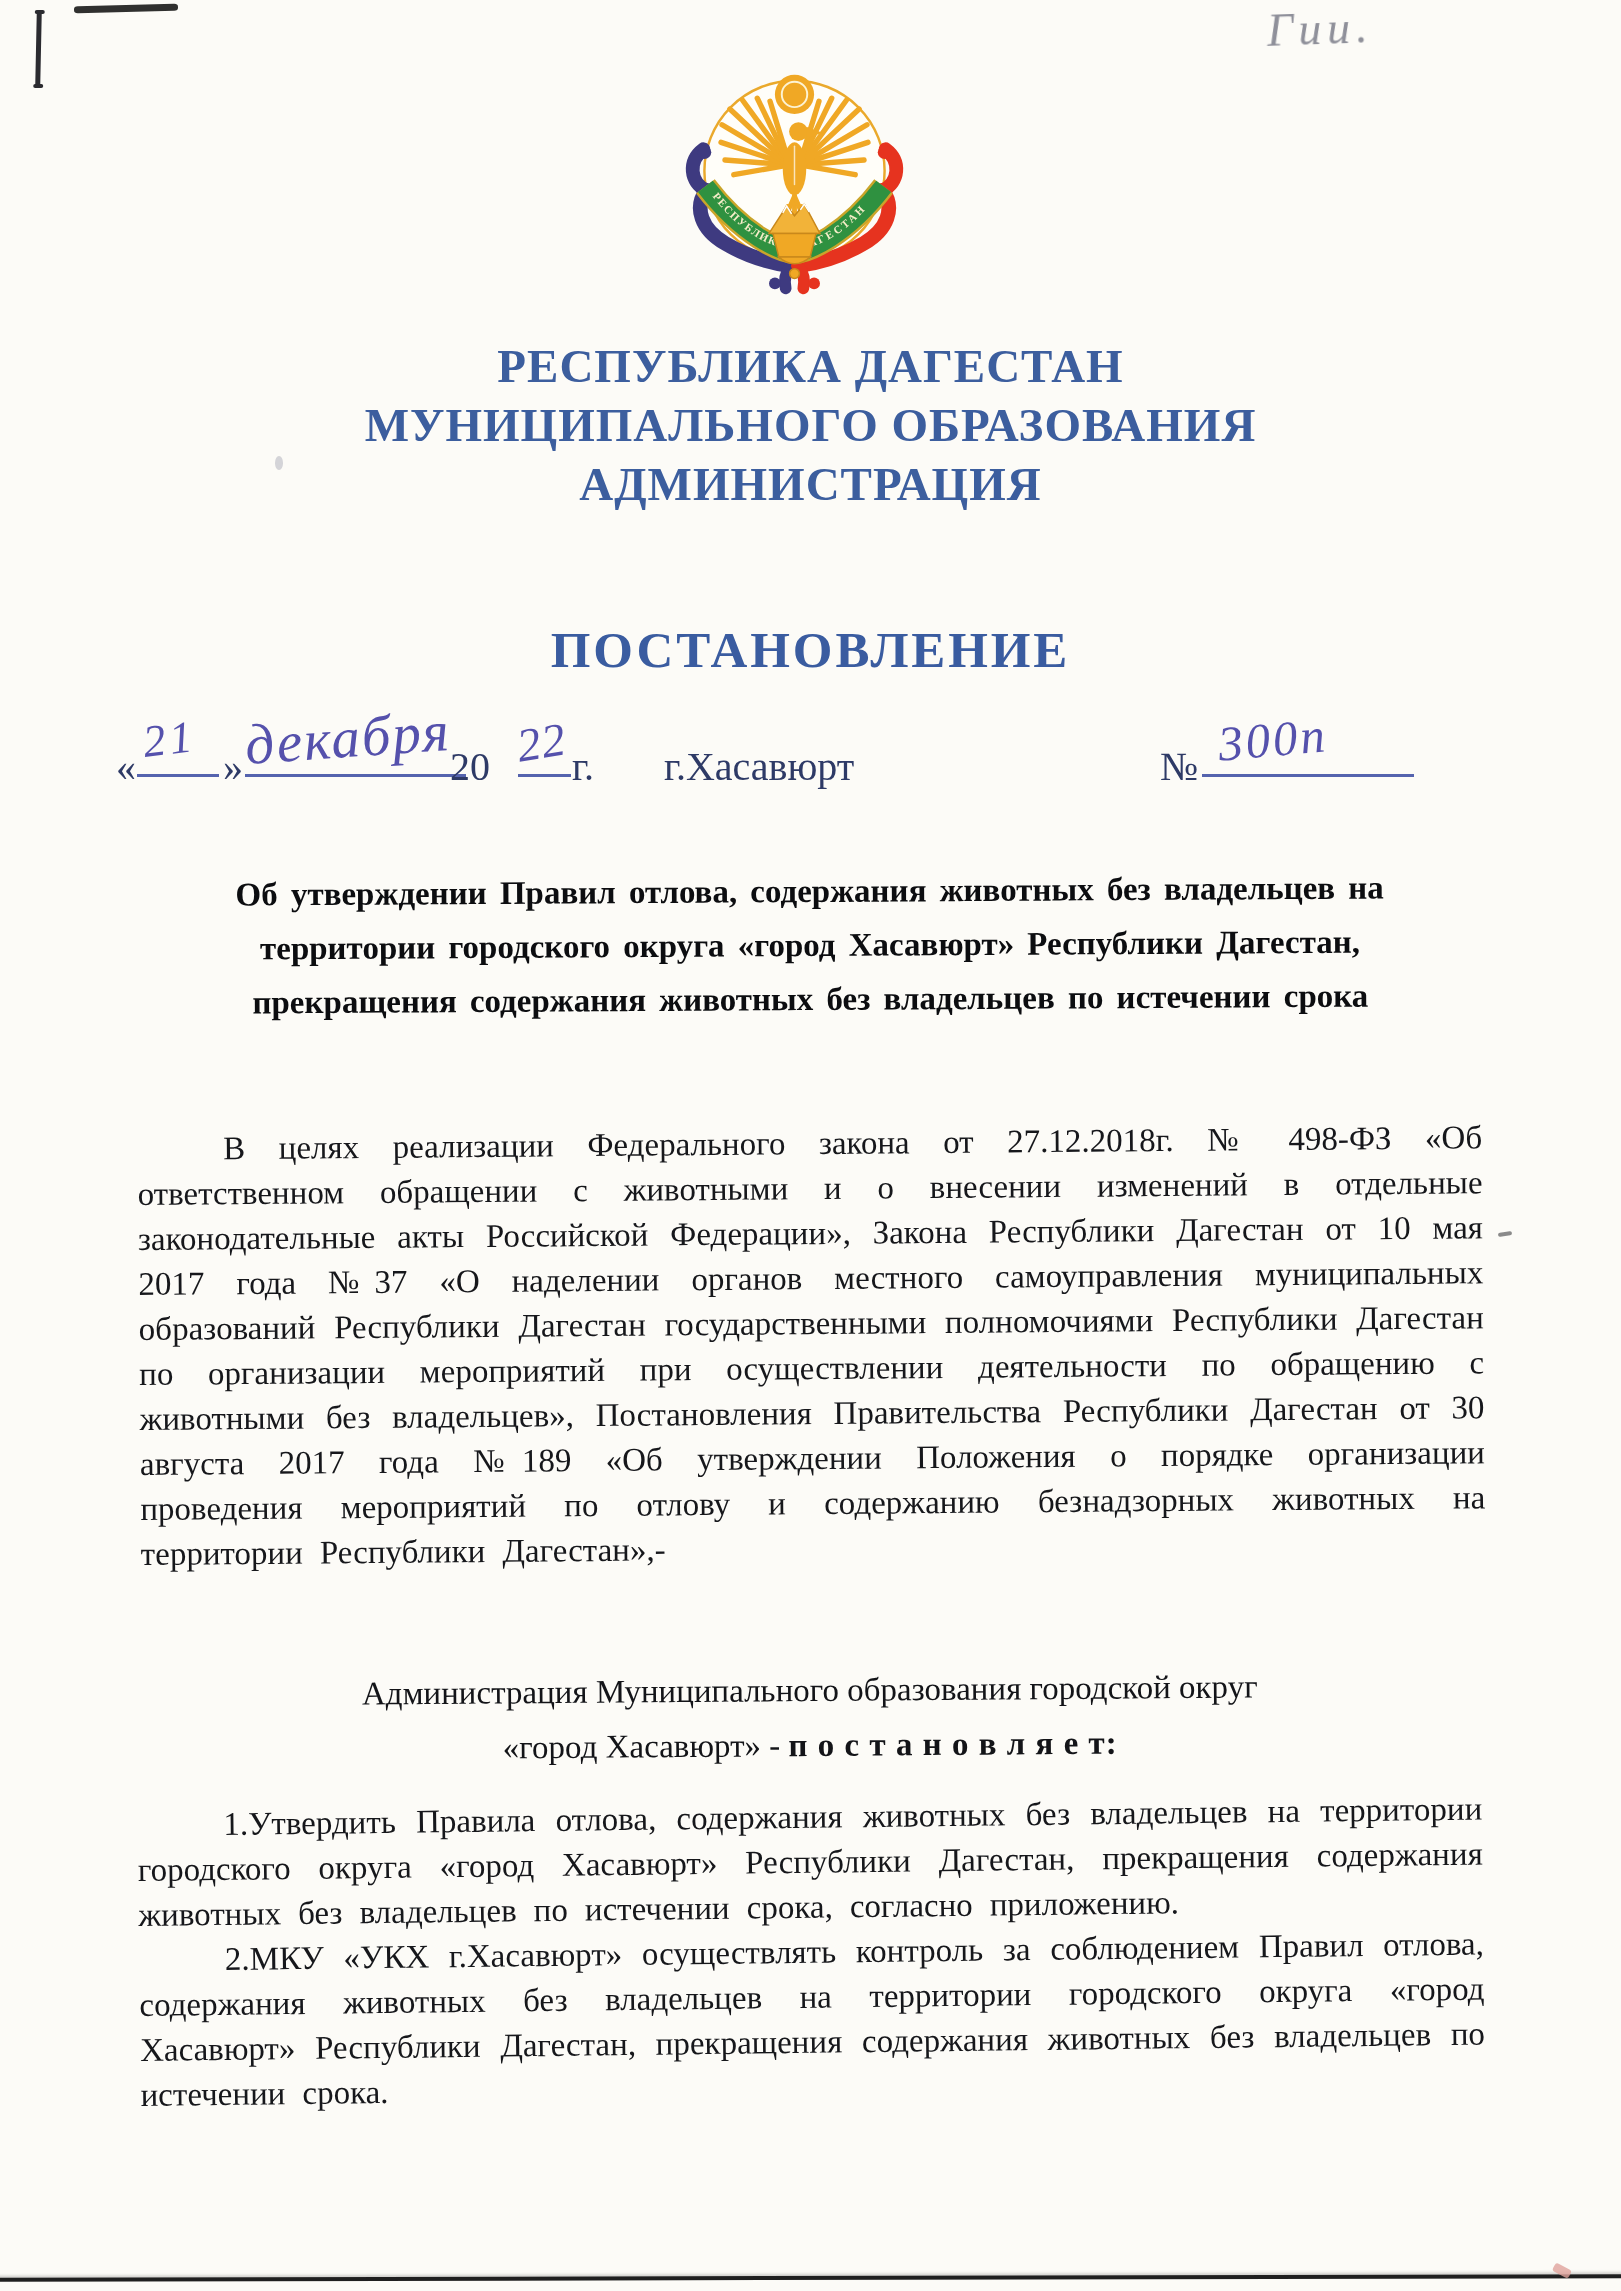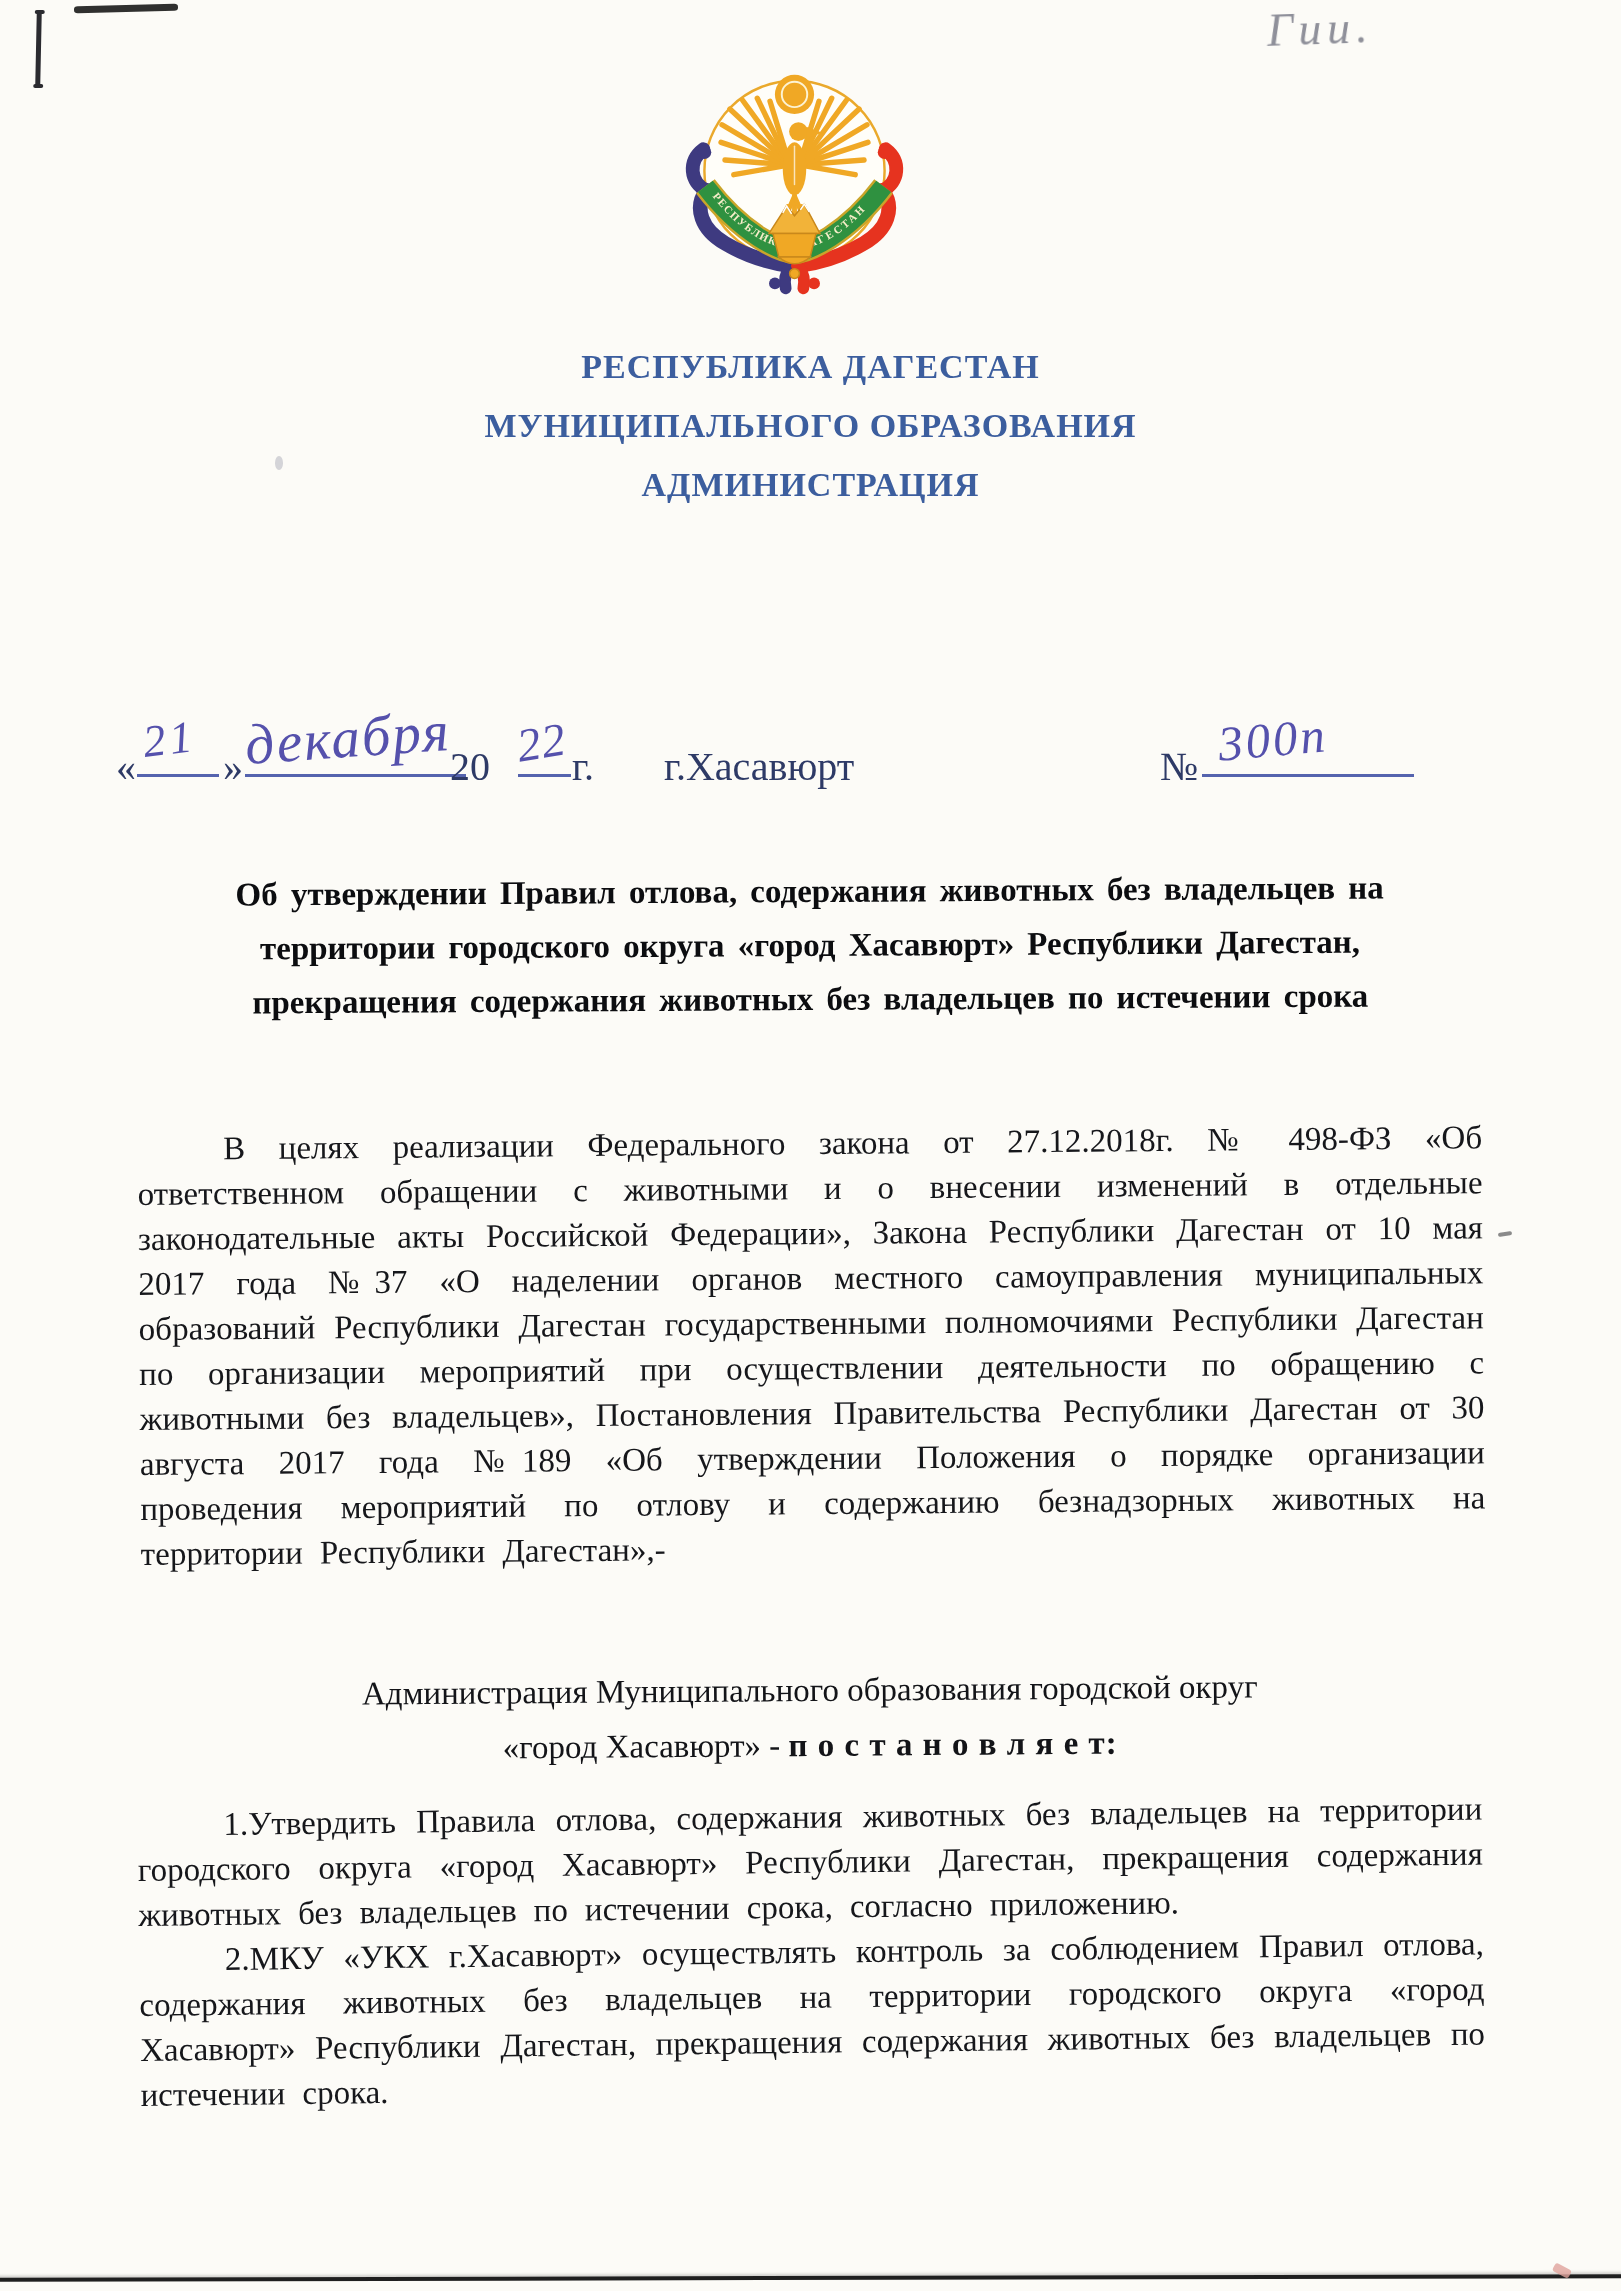--- a/index.html
+++ b/index.html
@@ -20,21 +20,21 @@
   }
   .left-smudge{position:absolute;left:275px;top:456px;width:7.8px;height:13.7px;background:#c3c3ca;border-radius:50%;opacity:.7;}
   .margin-dash{position:absolute;left:1498px;top:1232px;width:13.7px;height:3.9px;background:#8a8a8a;transform:rotate(-8deg);border-radius:2px;}
   .bottom-edge-line{position:absolute;left:-3.9px;top:2276px;width:1631px;height:3.9px;background:#1f1f1f;transform:rotate(-0.12deg);box-shadow:0 -2px 2.9px rgba(0,0,0,0.18);}
   .bottom-edge-tick{position:absolute;left:1553px;top:2266px;width:17.6px;height:8.8px;background:#e0a49c;transform:rotate(28deg);border-radius:2.9px;opacity:.8;}
   
   .emblem{position:absolute;left:676px;top:63px;width:237px;height:241px;}
   
   .header-block{
     position:absolute;left:0;top:337px;width:1621px;text-align:center;
-    font-weight:bold;font-size:34px;line-height:59px;letter-spacing:1px;color:#3c5e9e;
+    font-weight:bold;font-size:47px;line-height:59px;letter-spacing:1px;color:#3c5e9e;
   }
   .doc-type{
     position:absolute;left:0;top:621px;width:1621px;text-align:center;
     font-weight:bold;font-size:51px;letter-spacing:2.9px;color:#3a5ca0;
   }
   
   .date-row{position:absolute;left:0;top:721px;width:1621px;height:93px;font-size:40px;color:#2e3a66;}
   .date-row .printed{position:absolute;top:21.6px;}
   .uline{position:absolute;top:53px;height:2.9px;background:#5563ae;}
   .hand{position:absolute;font-style:italic;color:#5551ac;}
@@ -153,20 +153,21 @@
       <circle cx="121" cy="215" r="5" fill="#f0a825" stroke="#c9881b" stroke-width="1.5"></circle>
     </g>
   </svg>
 
   <div class="header-block">
     <div>РЕСПУБЛИКА ДАГЕСТАН</div>
     <div>МУНИЦИПАЛЬНОГО ОБРАЗОВАНИЯ</div>
     <div>АДМИНИСТРАЦИЯ</div>
   </div>
 
+  <div class="doc-type">ПОСТАНОВЛЕНИЕ</div>
 
   <div class="date-row">
     <span class="printed" style="left:116px">«</span>
     <span class="hand day">21</span>
     <div class="uline" style="left:137px;width:82px"></div>
     <span class="printed" style="left:223px">»</span>
     <span class="hand month">декабря</span>
     <div class="uline" style="left:245px;width:221px"></div>
     <span class="printed" style="left:450px">20</span>
     <span class="hand year">22</span>

